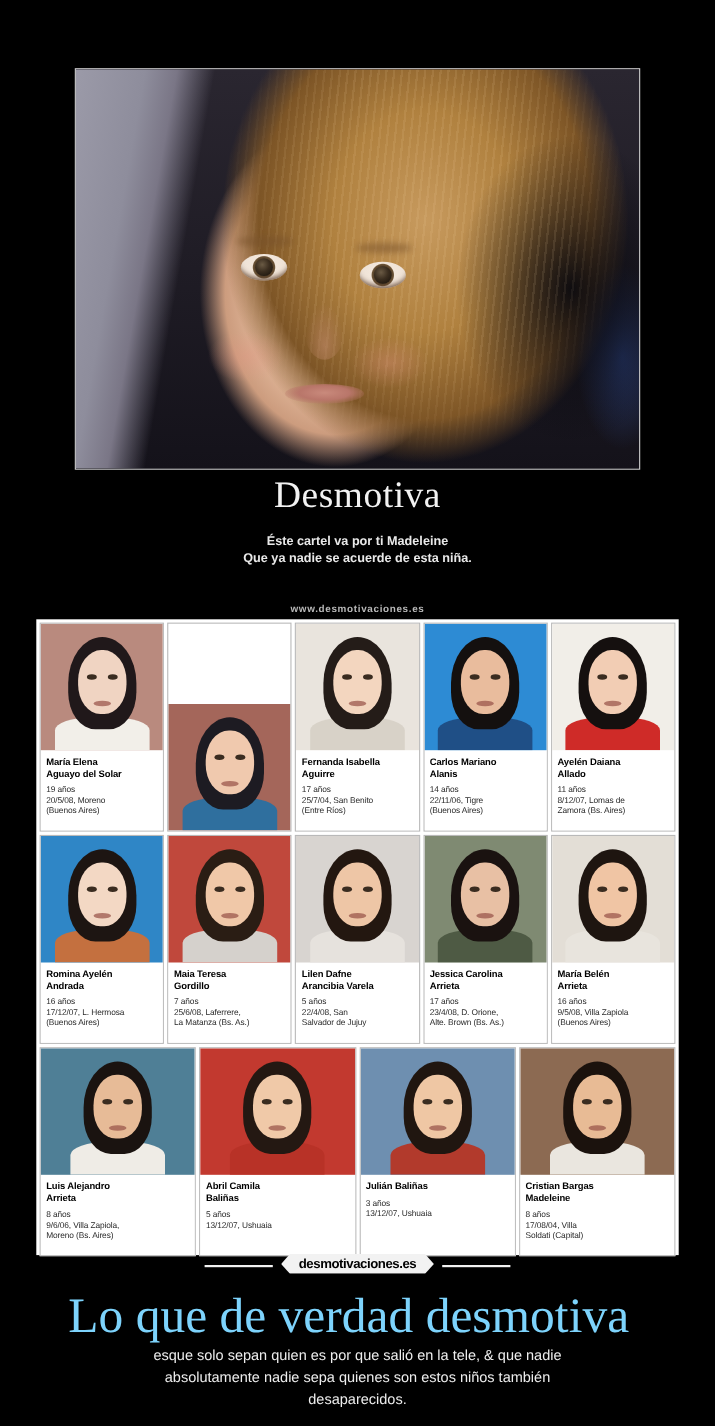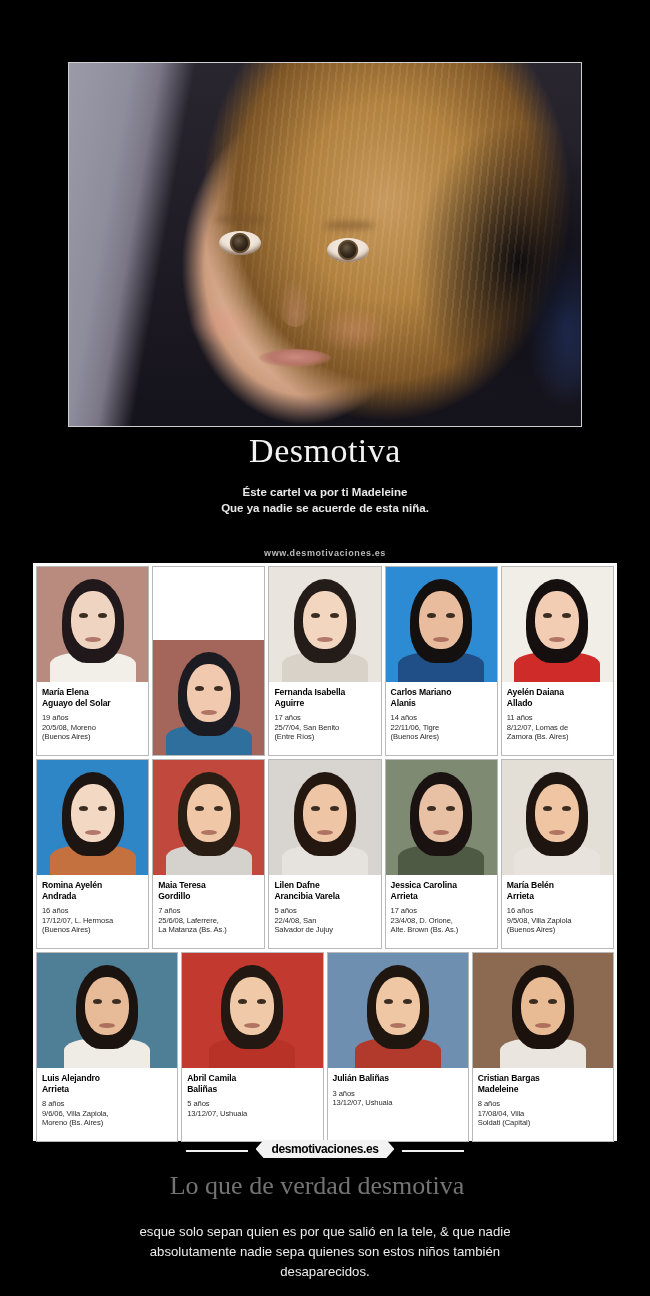--- a/index.html
+++ b/index.html
@@ -260,23 +260,23 @@
     clip-path: polygon(8px 0, calc(100% - 8px) 0, 100% 50%, calc(100% - 8px) 100%, 8px 100%, 0 50%);
   }
 
   
   .cap-title {
     position: absolute;
     left: 0; right: 16px;
     top: 1172px;
     text-align: center;
     font-family: "Liberation Serif", serif;
-    font-size: 26px;
+    font-size: 45px;
     line-height: 1.1;
-    color: #737373;
+    color: #7dd3fc;
   }
   .cap-body {
     position: absolute;
     left: 72px; right: 72px;
     top: 1222px;
     text-align: center;
     font-size: 13.2px;
     line-height: 20px;
     color: #ededed;
   }

